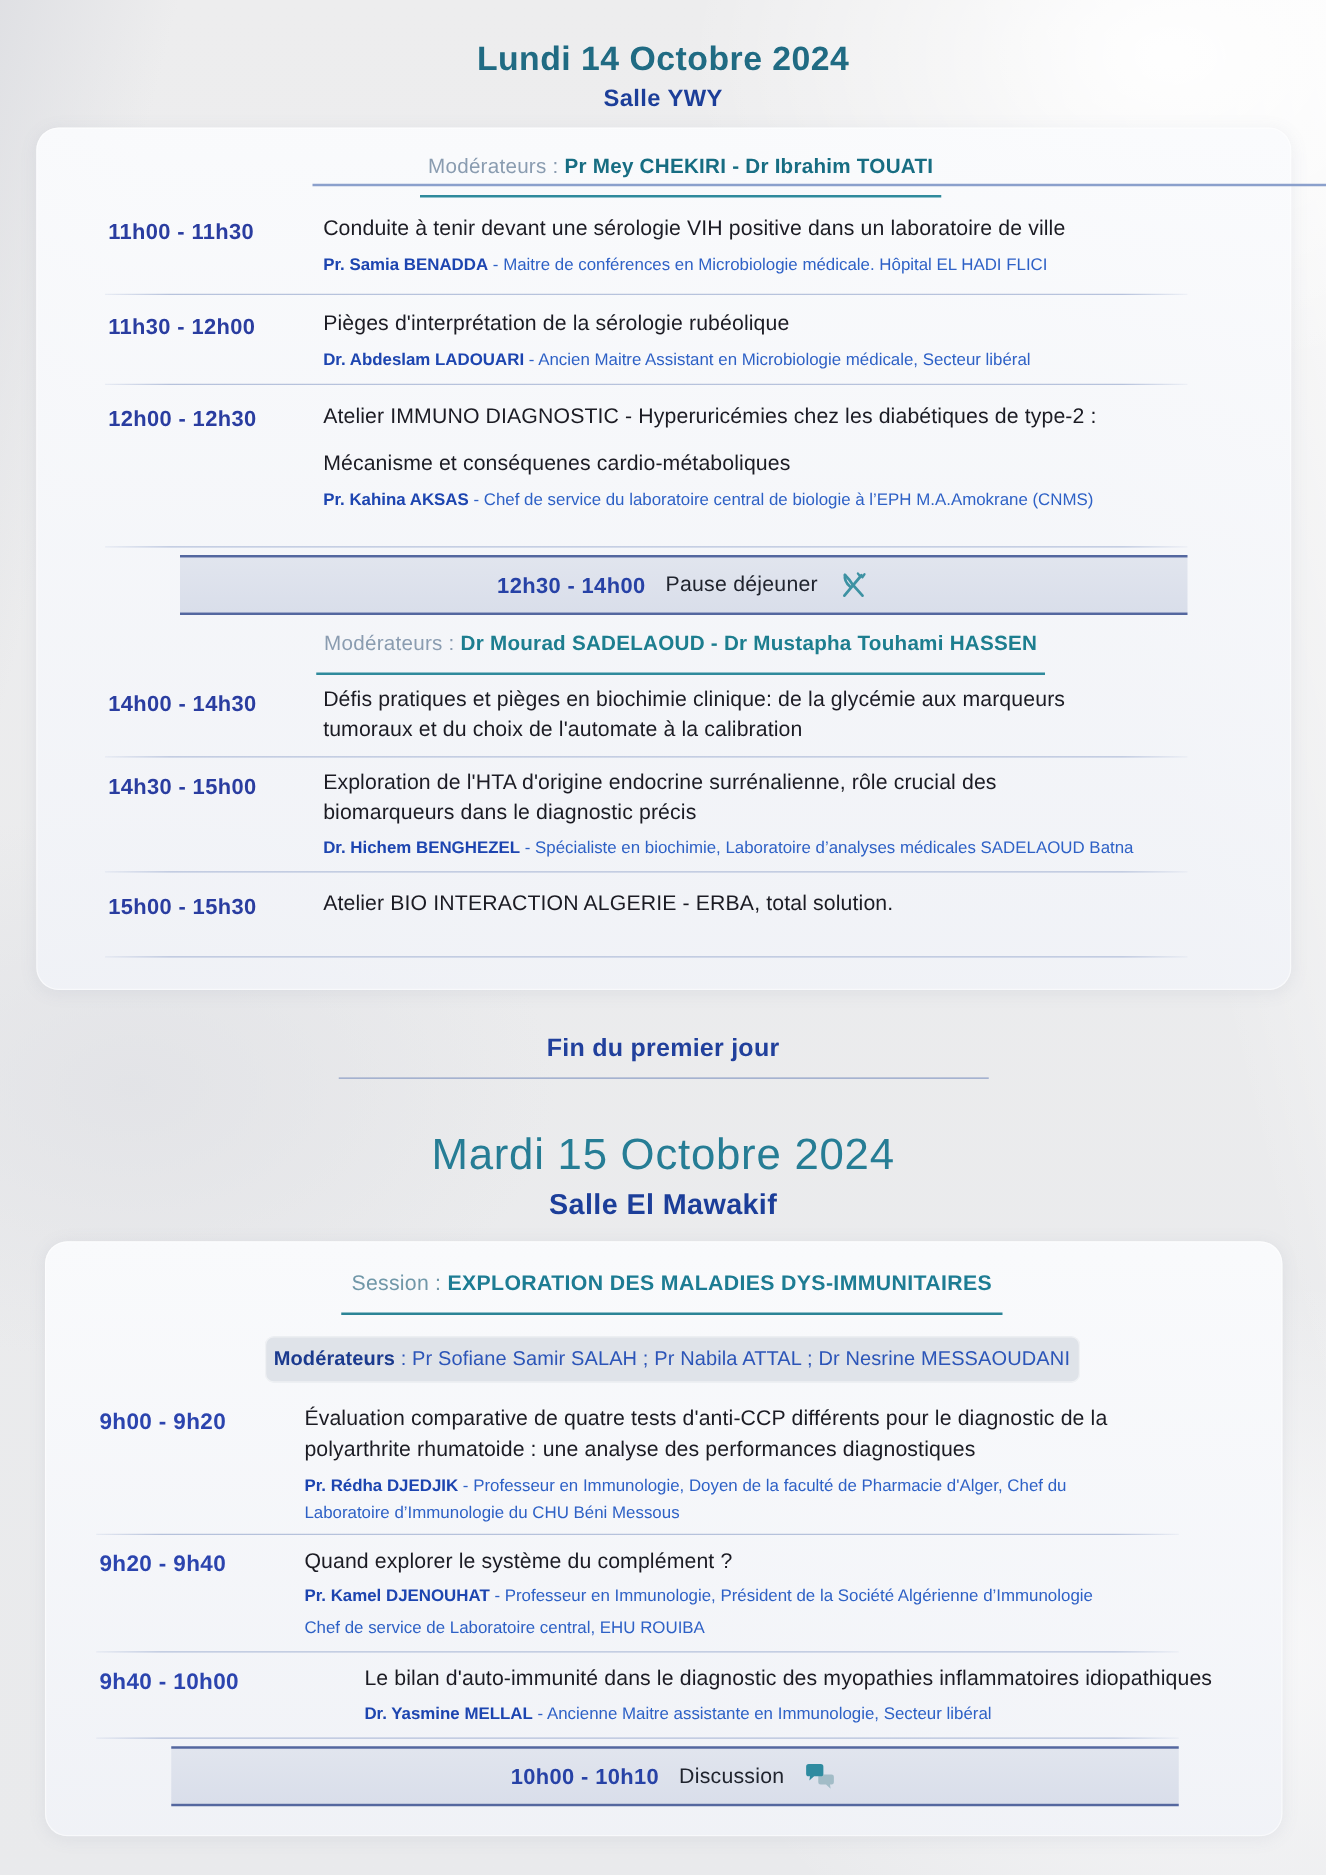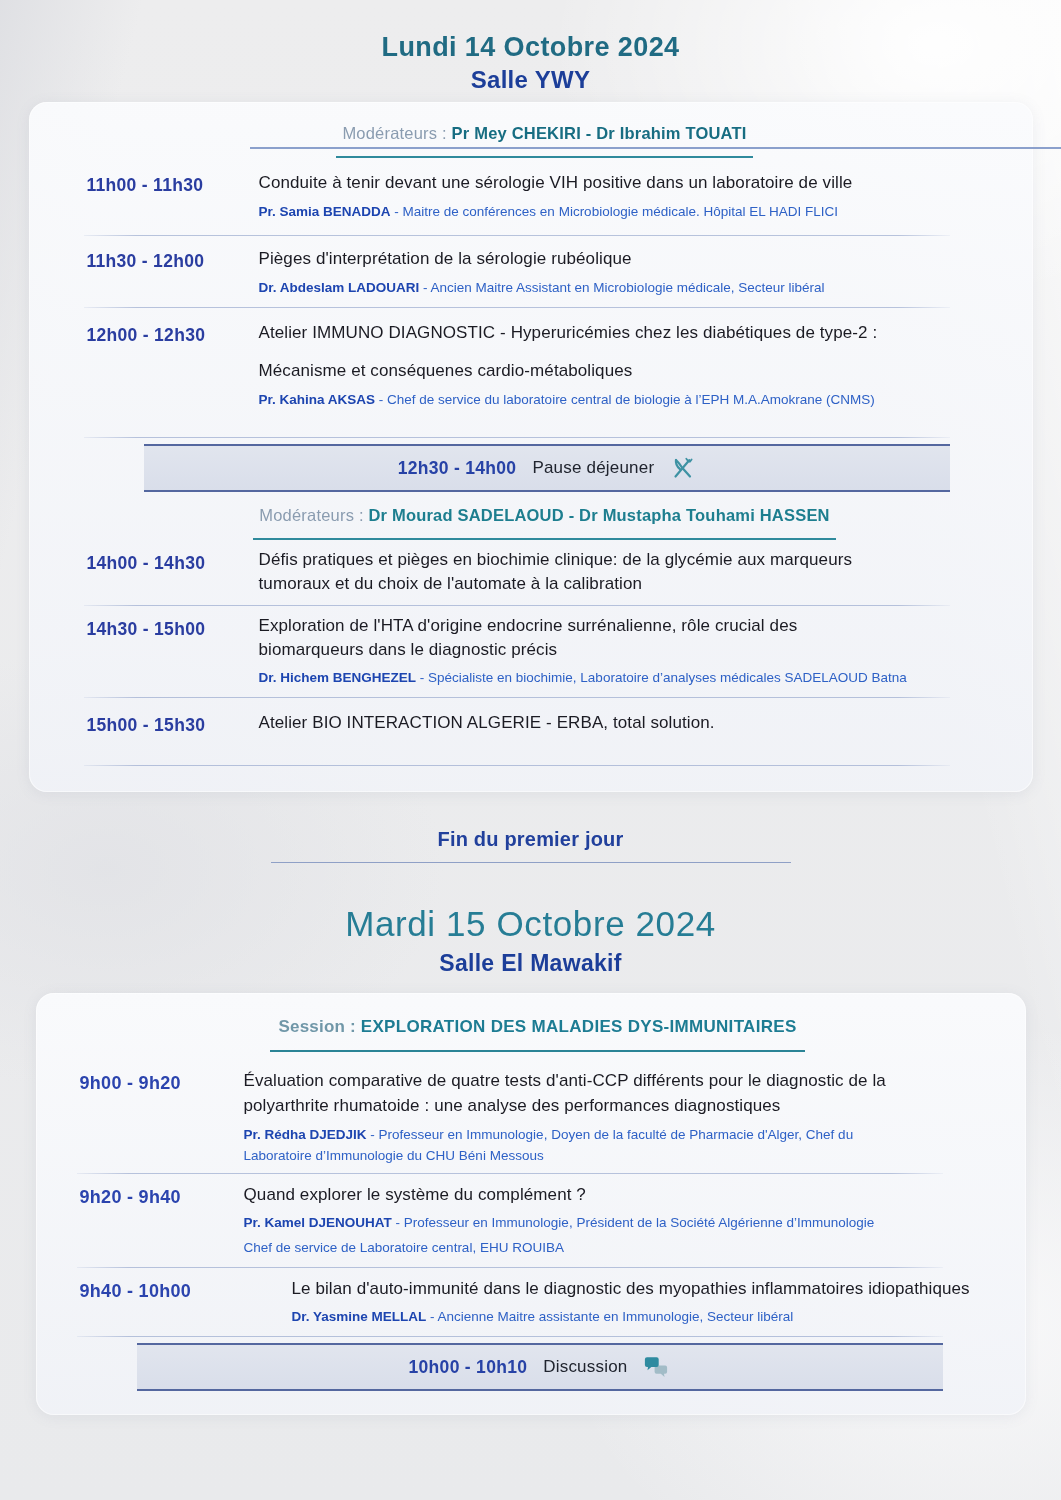--- a/index.html
+++ b/index.html
@@ -12,21 +12,21 @@
       linear-gradient(104deg, rgba(221,222,226,.85) 0%, rgba(236,237,238,0) 10%),
       linear-gradient(256deg, rgba(255,255,255,.7) 0%, rgba(255,255,255,0) 20%),
       radial-gradient(ellipse 520px 340px at 10% 58%, rgba(224,225,229,.75), rgba(236,237,238,0) 65%),
       radial-gradient(ellipse 700px 500px at 92% 88%, rgba(250,250,251,.9), rgba(236,237,238,0) 60%),
       linear-gradient(180deg,#ededee 0%,#e9eaec 100%);
   }
   .center{text-align:center;}
   
   .day1-head{padding-top:30px;}
   .day-title1{font-size:27px;line-height:34px;font-weight:700;color:#206b83;letter-spacing:.4px;}
-  .day-room1{margin-top:4px;font-size:24px;line-height:24px;font-weight:700;color:#1c3e99;letter-spacing:.3px;}
+  .day-room1{margin-top:4px;font-size:19px;line-height:24px;font-weight:700;color:#1c3e99;letter-spacing:.3px;}
   .fin{margin-top:36px;font-size:20px;line-height:22px;font-weight:700;color:#21409c;letter-spacing:.2px;}
   .fin-line{width:520px;height:1px;background:#8fa0c6;margin:12px auto 0;}
   .day-title2{margin-top:40px;font-size:35px;line-height:42px;font-weight:400;color:#267d95;letter-spacing:.6px;}
   .day-room2{margin-top:4px;font-size:23px;line-height:28px;font-weight:700;color:#1c3e99;letter-spacing:.3px;}
   
   .panel{
     width:916px;margin:10px auto 0;border-radius:18px;position:relative;
     background:linear-gradient(180deg, rgba(250,251,253,.95) 0%, rgba(241,243,248,.88) 100%);
     box-shadow:0 2px 14px rgba(110,120,145,.10), inset 0 0 0 1px rgba(255,255,255,.55);
   }
@@ -68,21 +68,21 @@
     background:linear-gradient(180deg,#e1e5ee 0%,#d9deea 100%);
     border-top:2px solid #54679f;border-bottom:2px solid #54679f;
   }
   .b-time{font-weight:700;font-size:17.5px;color:#2742a6;letter-spacing:.3px;}
   .b-label{font-size:17px;color:#20242e;letter-spacing:.2px;}
   .band .icon{display:inline-flex;align-items:center;}
   
   .session-head{text-align:center;padding-top:22px;}
   .session-inner{display:inline-block;padding:0 8px 11px;border-bottom:2px solid #2b8496;
     font-size:17px;line-height:24px;letter-spacing:.2px;}
-  .session-label{color:#7097a8;font-weight:700;margin-top:38px;}
+  .session-label{color:#7097a8;font-weight:400;margin-top:38px;}
   .session-title{color:#1d7c93;font-weight:700;letter-spacing:.3px;}
   .mod-strip{
     margin:17px auto 0;width:652px;height:37px;background:#dfe3e9;border-radius:7px;
     display:flex;align-items:center;justify-content:center;font-size:16px;letter-spacing:.1px;
     box-shadow:inset 0 0 0 1px rgba(255,255,255,.5);
   }
   .strip-label{font-weight:700;color:#1b3a8e;}
   .strip-names{color:#2c55b8;white-space:pre;}
 </style>
 </head>
@@ -172,20 +172,24 @@
 
 <div class="day-title2 center">Mardi 15 Octobre 2024</div>
 <div class="day-room2 center">Salle El Mawakif</div>
 
 <div class="panel p2">
 
   <div class="session-head">
     <span class="session-inner"><span class="session-label">Session : </span><span class="session-title">EXPLORATION DES MALADIES DYS-IMMUNITAIRES</span></span>
   </div>
 
+  <div class="mod-strip">
+    <span class="strip-label">Modérateurs</span>
+      <span class="strip-names"> : Pr Sofiane Samir SALAH ; Pr Nabila ATTAL ; Dr Nesrine MESSAOUDANI</span>
+  </div>
 
   <div class="row r-pad-e" style="margin-top:6px;">
     <div class="time">9h00 - 9h20</div>
     <div class="tcontent" style="max-width:712px;">
       <div class="ttl">Évaluation comparative de quatre tests d'anti-CCP différents pour le diagnostic de la polyarthrite rhumatoide : une analyse des performances diagnostiques</div>
       <div class="speaker" style="line-height:21px;max-width:660px;"><span class="sp-name">Pr. Rédha DJEDJIK</span><span class="sp-rest"> - Professeur en Immunologie, Doyen de la faculté de Pharmacie d'Alger, Chef du Laboratoire d’Immunologie du CHU Béni Messous</span></div>
     </div>
   </div>
 
   <div class="row r-pad-d">

